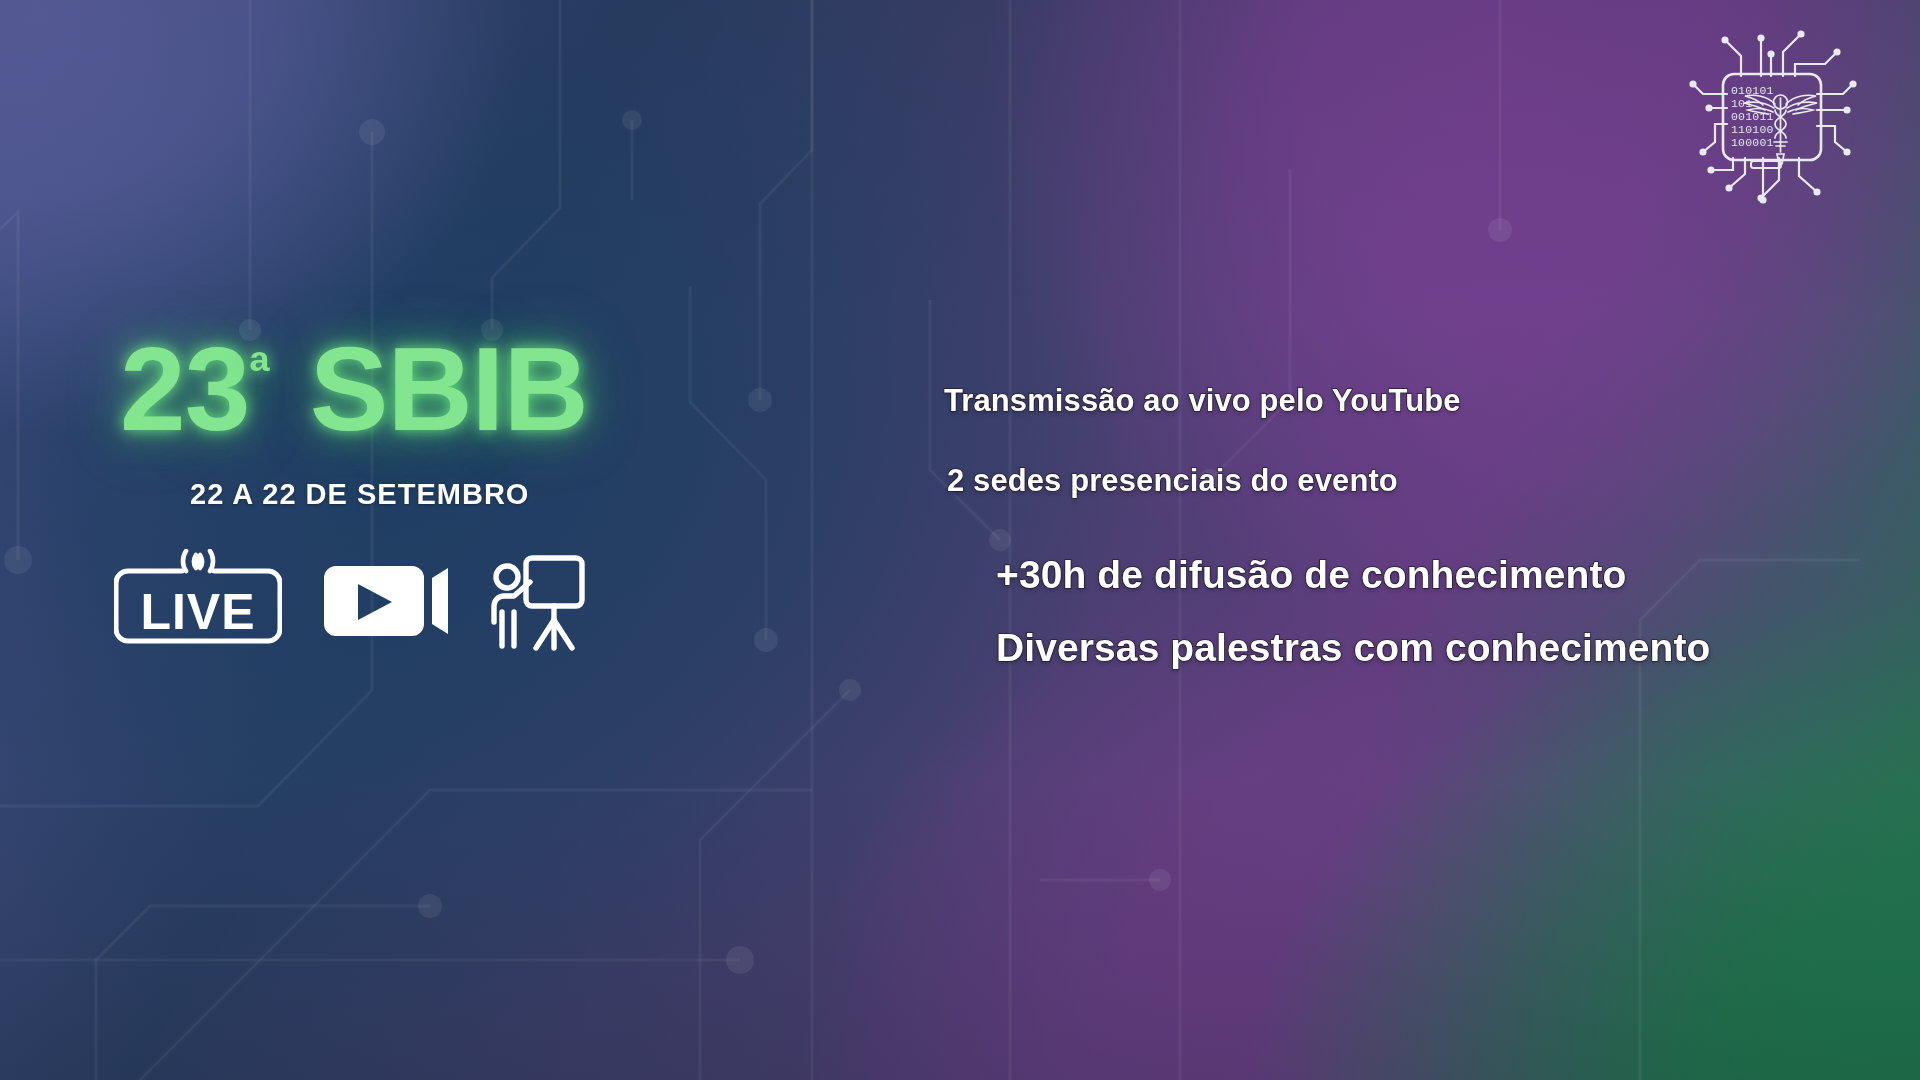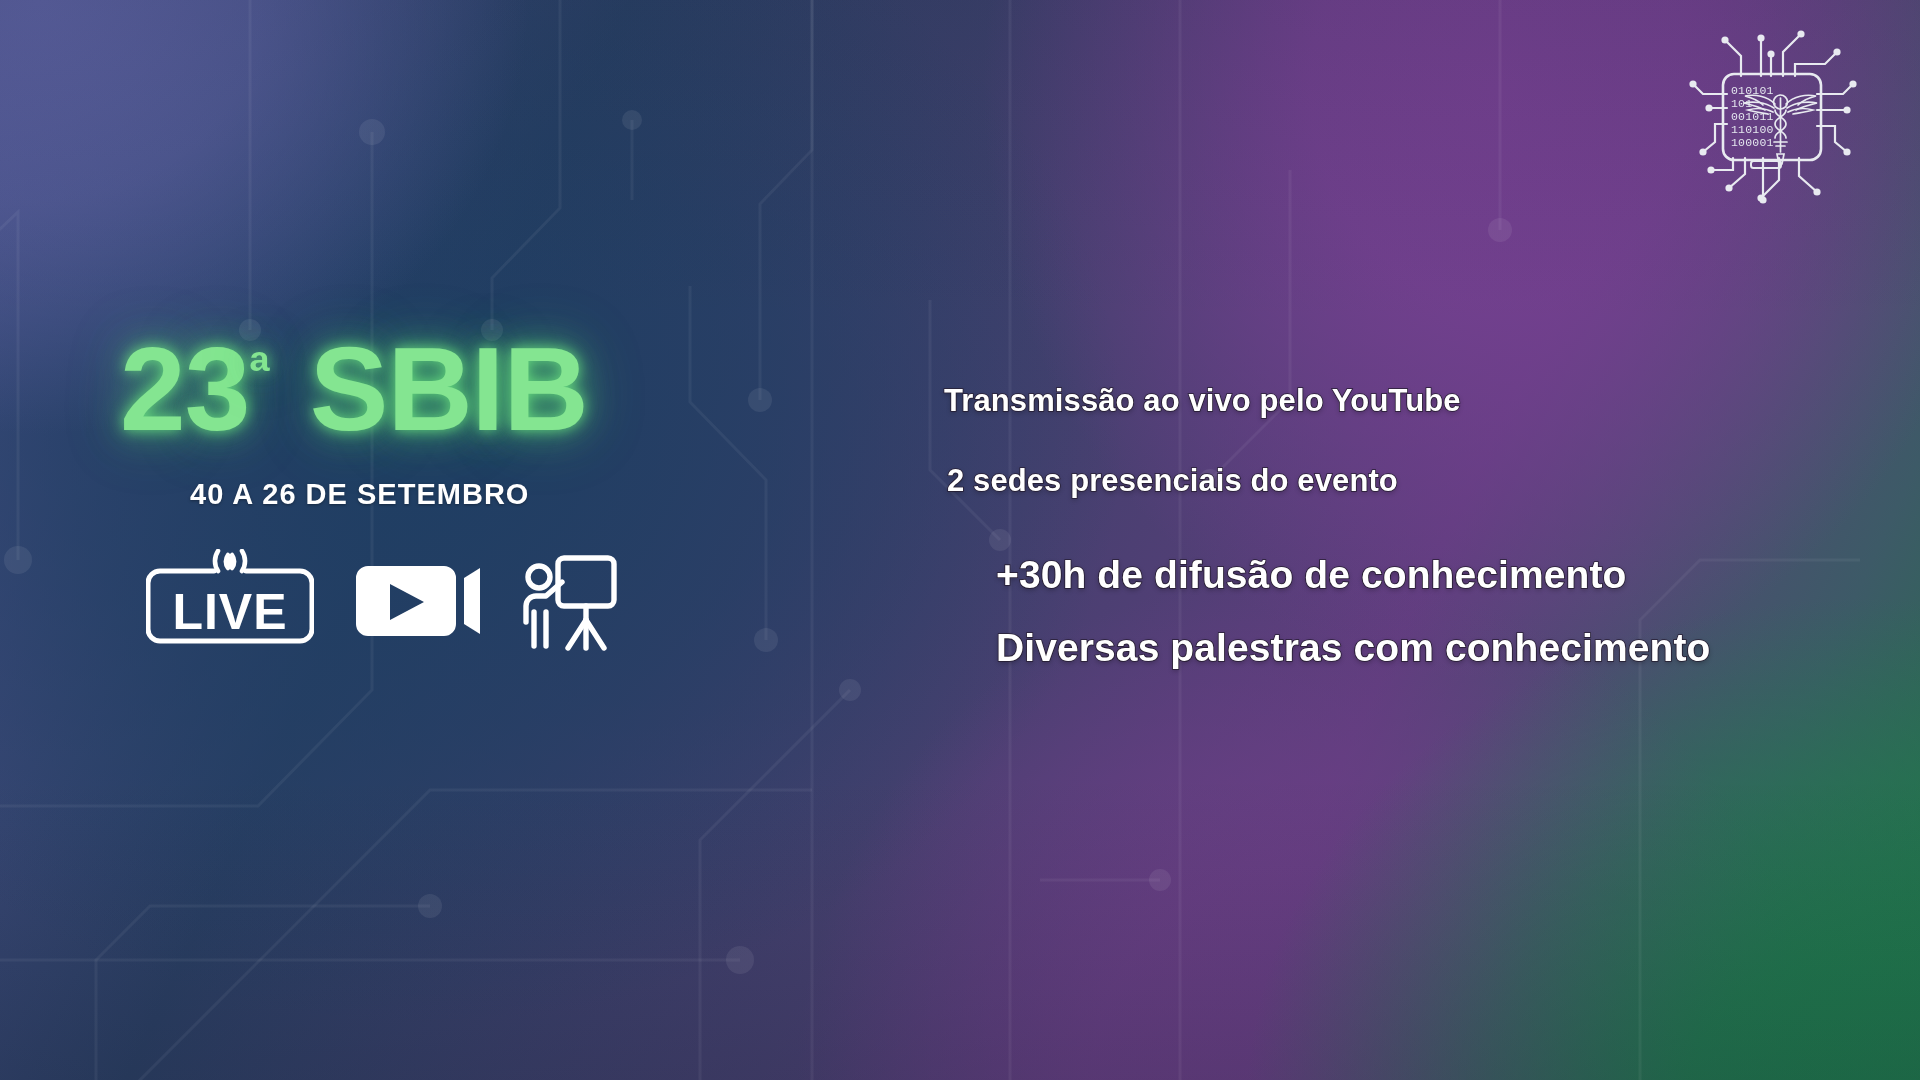--- a/index.html
+++ b/index.html
@@ -64,21 +64,20 @@
     color:#ffffff;
     text-shadow:0 1px 3px rgba(0,0,0,0.35);
   }
 
   #icon-row {
     margin-top:38px;
     padding-left:106px;
     display:flex;
     align-items:center;
     gap:42px;
-    margin-left:32px;
   }
   #icon-row .icon-slot { display:block; }
 
   
   #right-block { position:absolute; left:944px; top:382px; width:900px; }
 
   .headline {
     font-size:31px;
     font-weight:700;
     color:#ffffff;
@@ -223,21 +222,21 @@
     <path d="M99,118 L112,118"></path>
     <path d="M101,122 L110,122"></path>
     <path d="M102,130 L109,130 L107,140 L104,140 Z"></path>
   </g>
 </svg>
 
 <div id="left-block">
 
   <div id="event-title"><span>23</span><span class="ord">ª</span><span class="sp"> </span><span>SBIB</span></div>
 
-  <div id="event-dates">40 A 26 DE SETEMBRO</div>
+  <div id="event-dates">22 A 22 DE SETEMBRO</div>
 
   <div id="icon-row">
 
     <span class="icon-slot">
       <svg width="168" height="104" viewBox="0 0 168 104">
 
         <g fill="none" stroke="#ffffff" stroke-width="5" stroke-linecap="round" stroke-linejoin="round">
           <path d="M68,22 L14,22 A12,12 0 0 0 2,34 L2,80 A12,12 0 0 0 14,92 L154,92 A12,12 0 0 0 166,80 L166,34 A12,12 0 0 0 154,22 L100,22"></path>
         </g>
 

